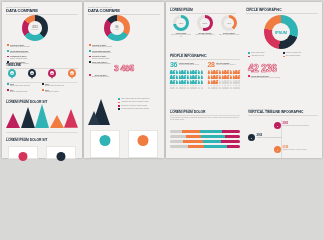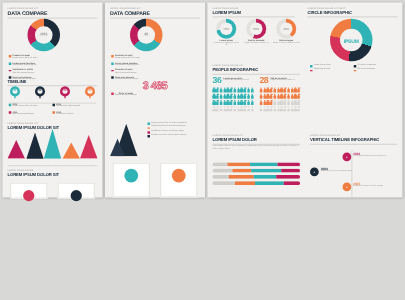--- a/index.html
+++ b/index.html
@@ -740,20 +740,30 @@
             <i class="b"></i>
           </span>
           <span class="person" style="color:#d5d4d1">
             <i class="h"></i>
             <i class="b"></i>
           </span>
         </div>
       </div>
     </div>
 
+  <div style="position:absolute;left:82px;top:62px;width:70px;">
+    <div class="outlinenum" id="p3bignum">42 236</div>
+    <div style="display:flex;gap:1.2px;margin-top:1px;">
+      <div style="width:1.6px;height:1.6px;background:#d6335a;margin-top:.4px;flex:0 0 auto;"></div>
+      <div>
+        <div style="font-size:1.7px;font-weight:bold;color:#5d5c5a;">Lorem ipsum faucibus</div>
+        <div style="font-size:1.55px;color:#9a9997;">Consectetur adipiscing elit sed do eiusmod</div>
+      </div>
+    </div>
+  </div>
 
   <div style="position:absolute;left:4px;top:106px;width:70px;">
     <div class="eyebrow">Lorem ipsum dolor sit</div>
     <div class="htitle sm">LOREM IPSUM DOLOR</div>
     <div class="rule" style="margin-top:1px;"></div>
     <div class="mini" style="margin-top:1.5px;">Lorem ipsum dolor sit amet, consectetur adipiscing elit sed do eiusmod tempor incididunt ut labore et dolore magna aliqua.</div>
   </div>
   <div style="position:absolute;left:4px;top:128px;width:70px;" id="p3bars">
       <div>
         <div class="hbar">

